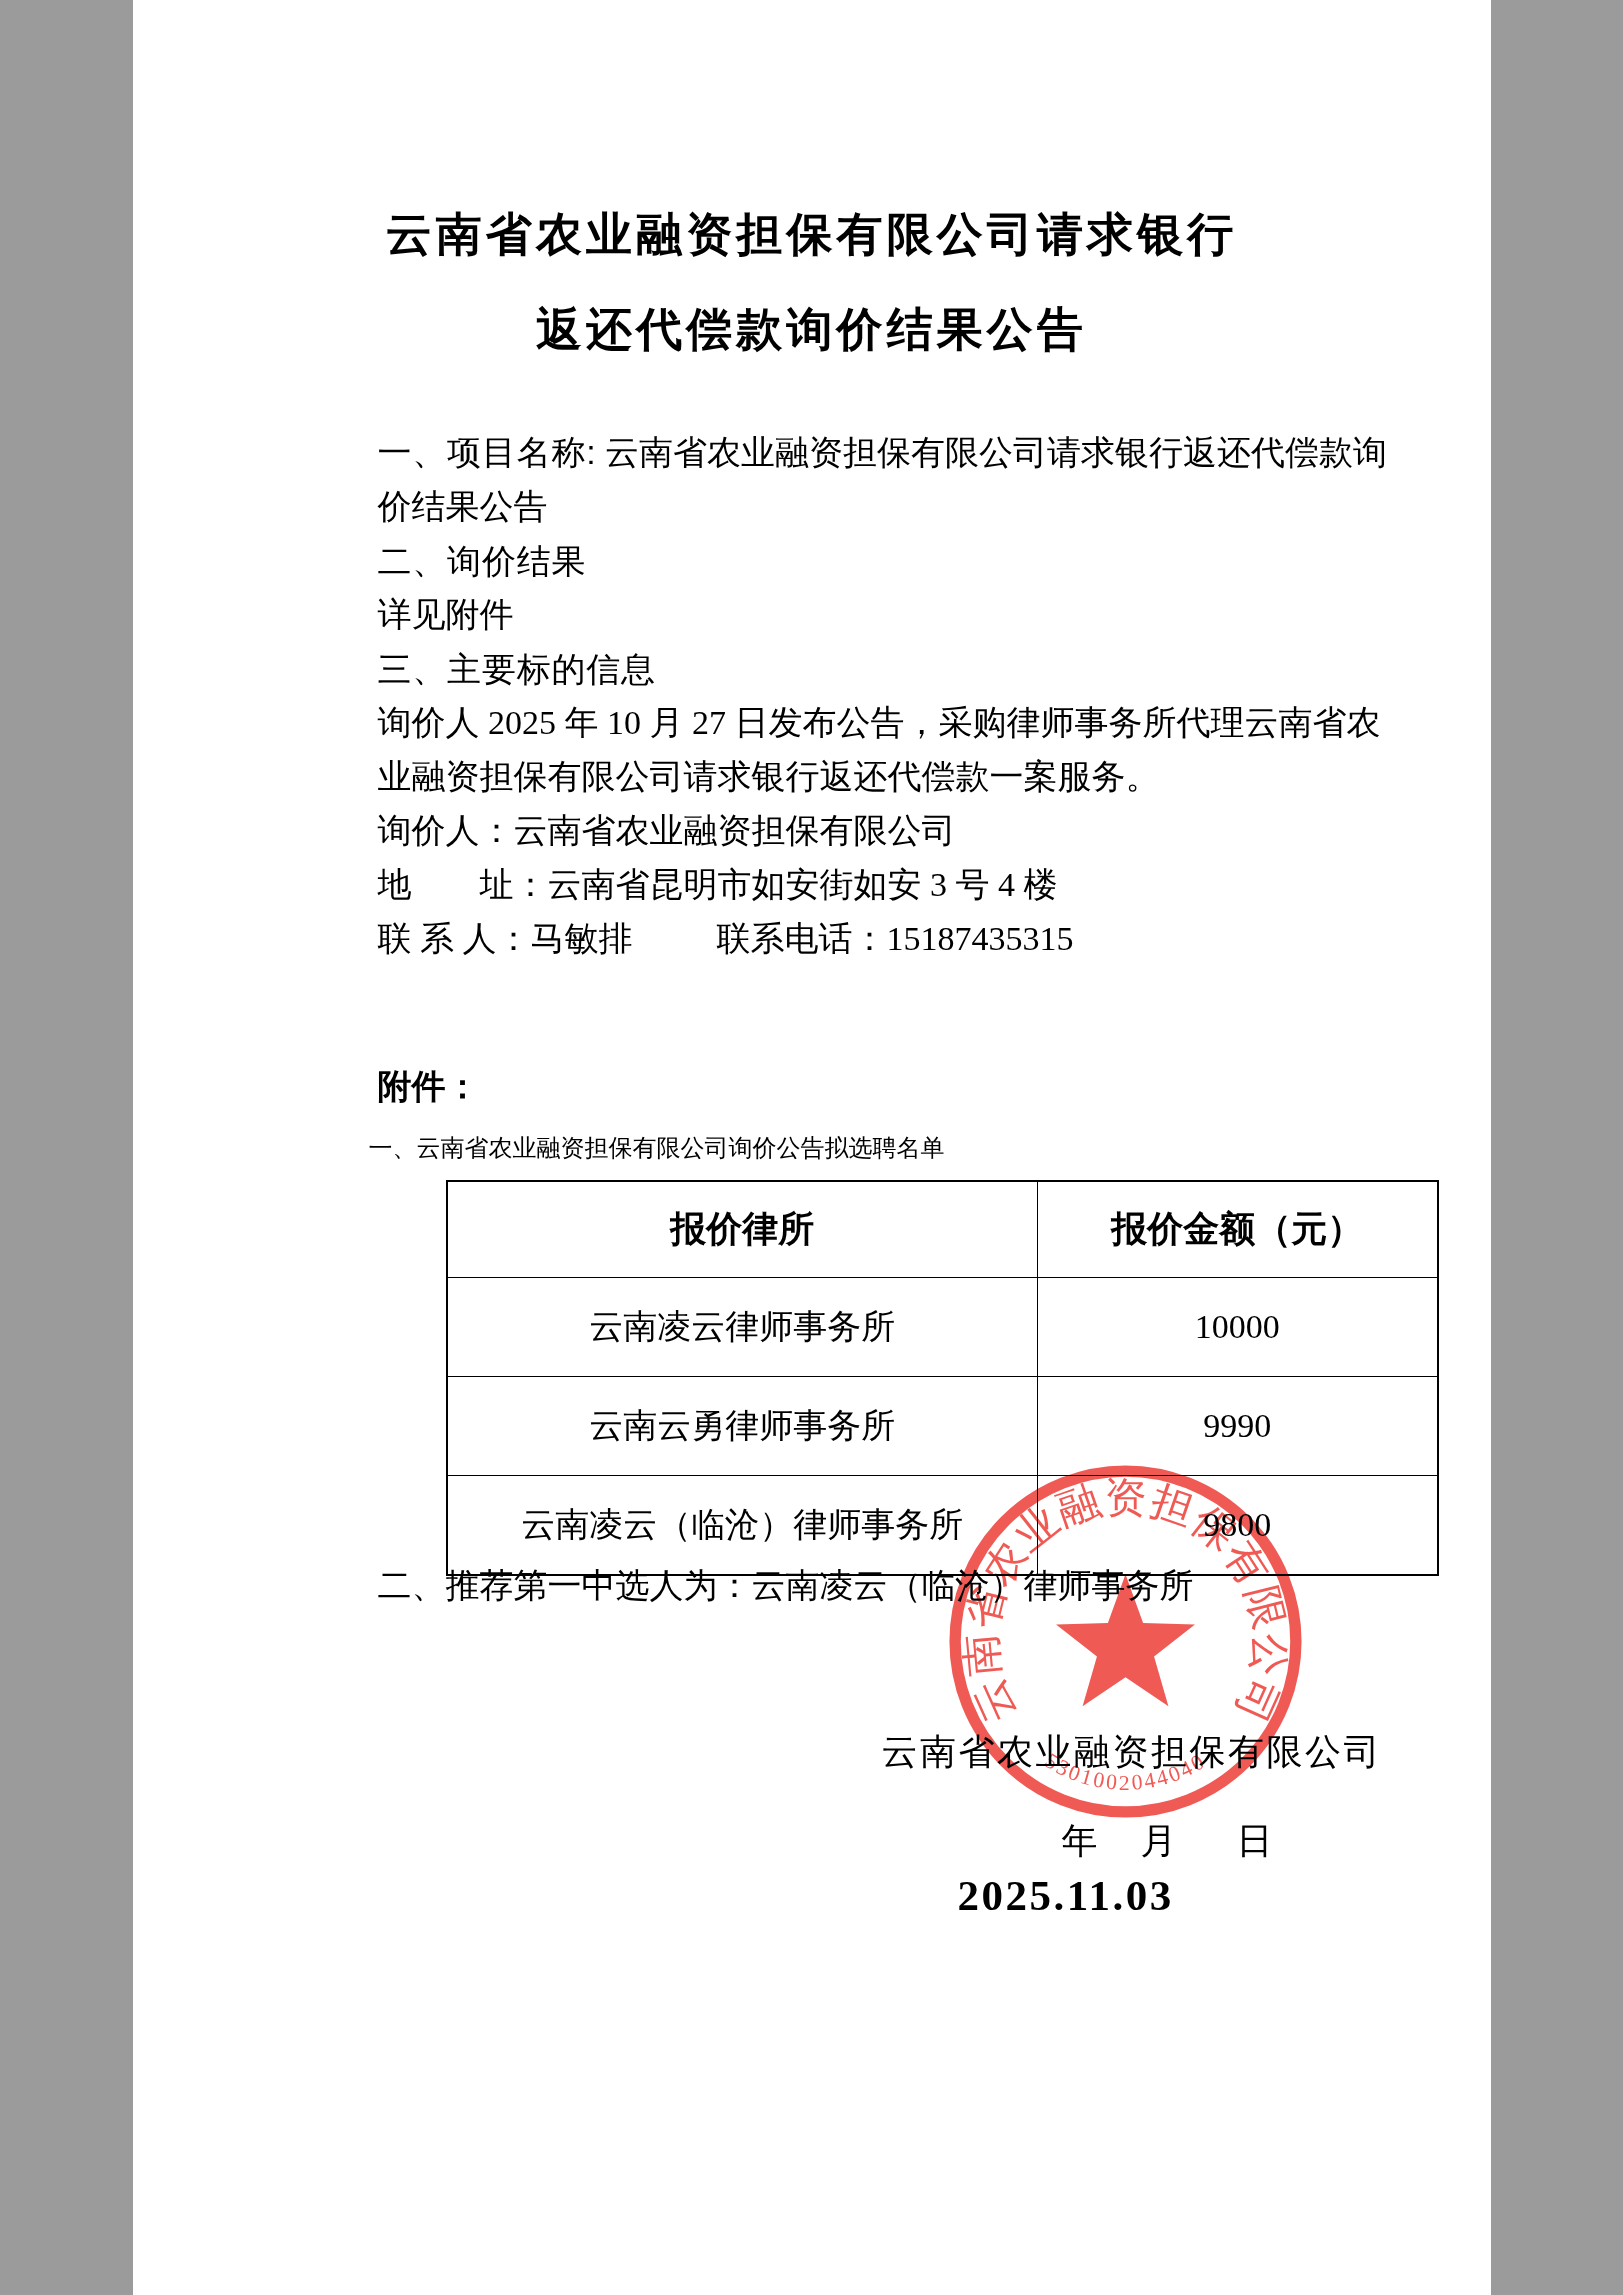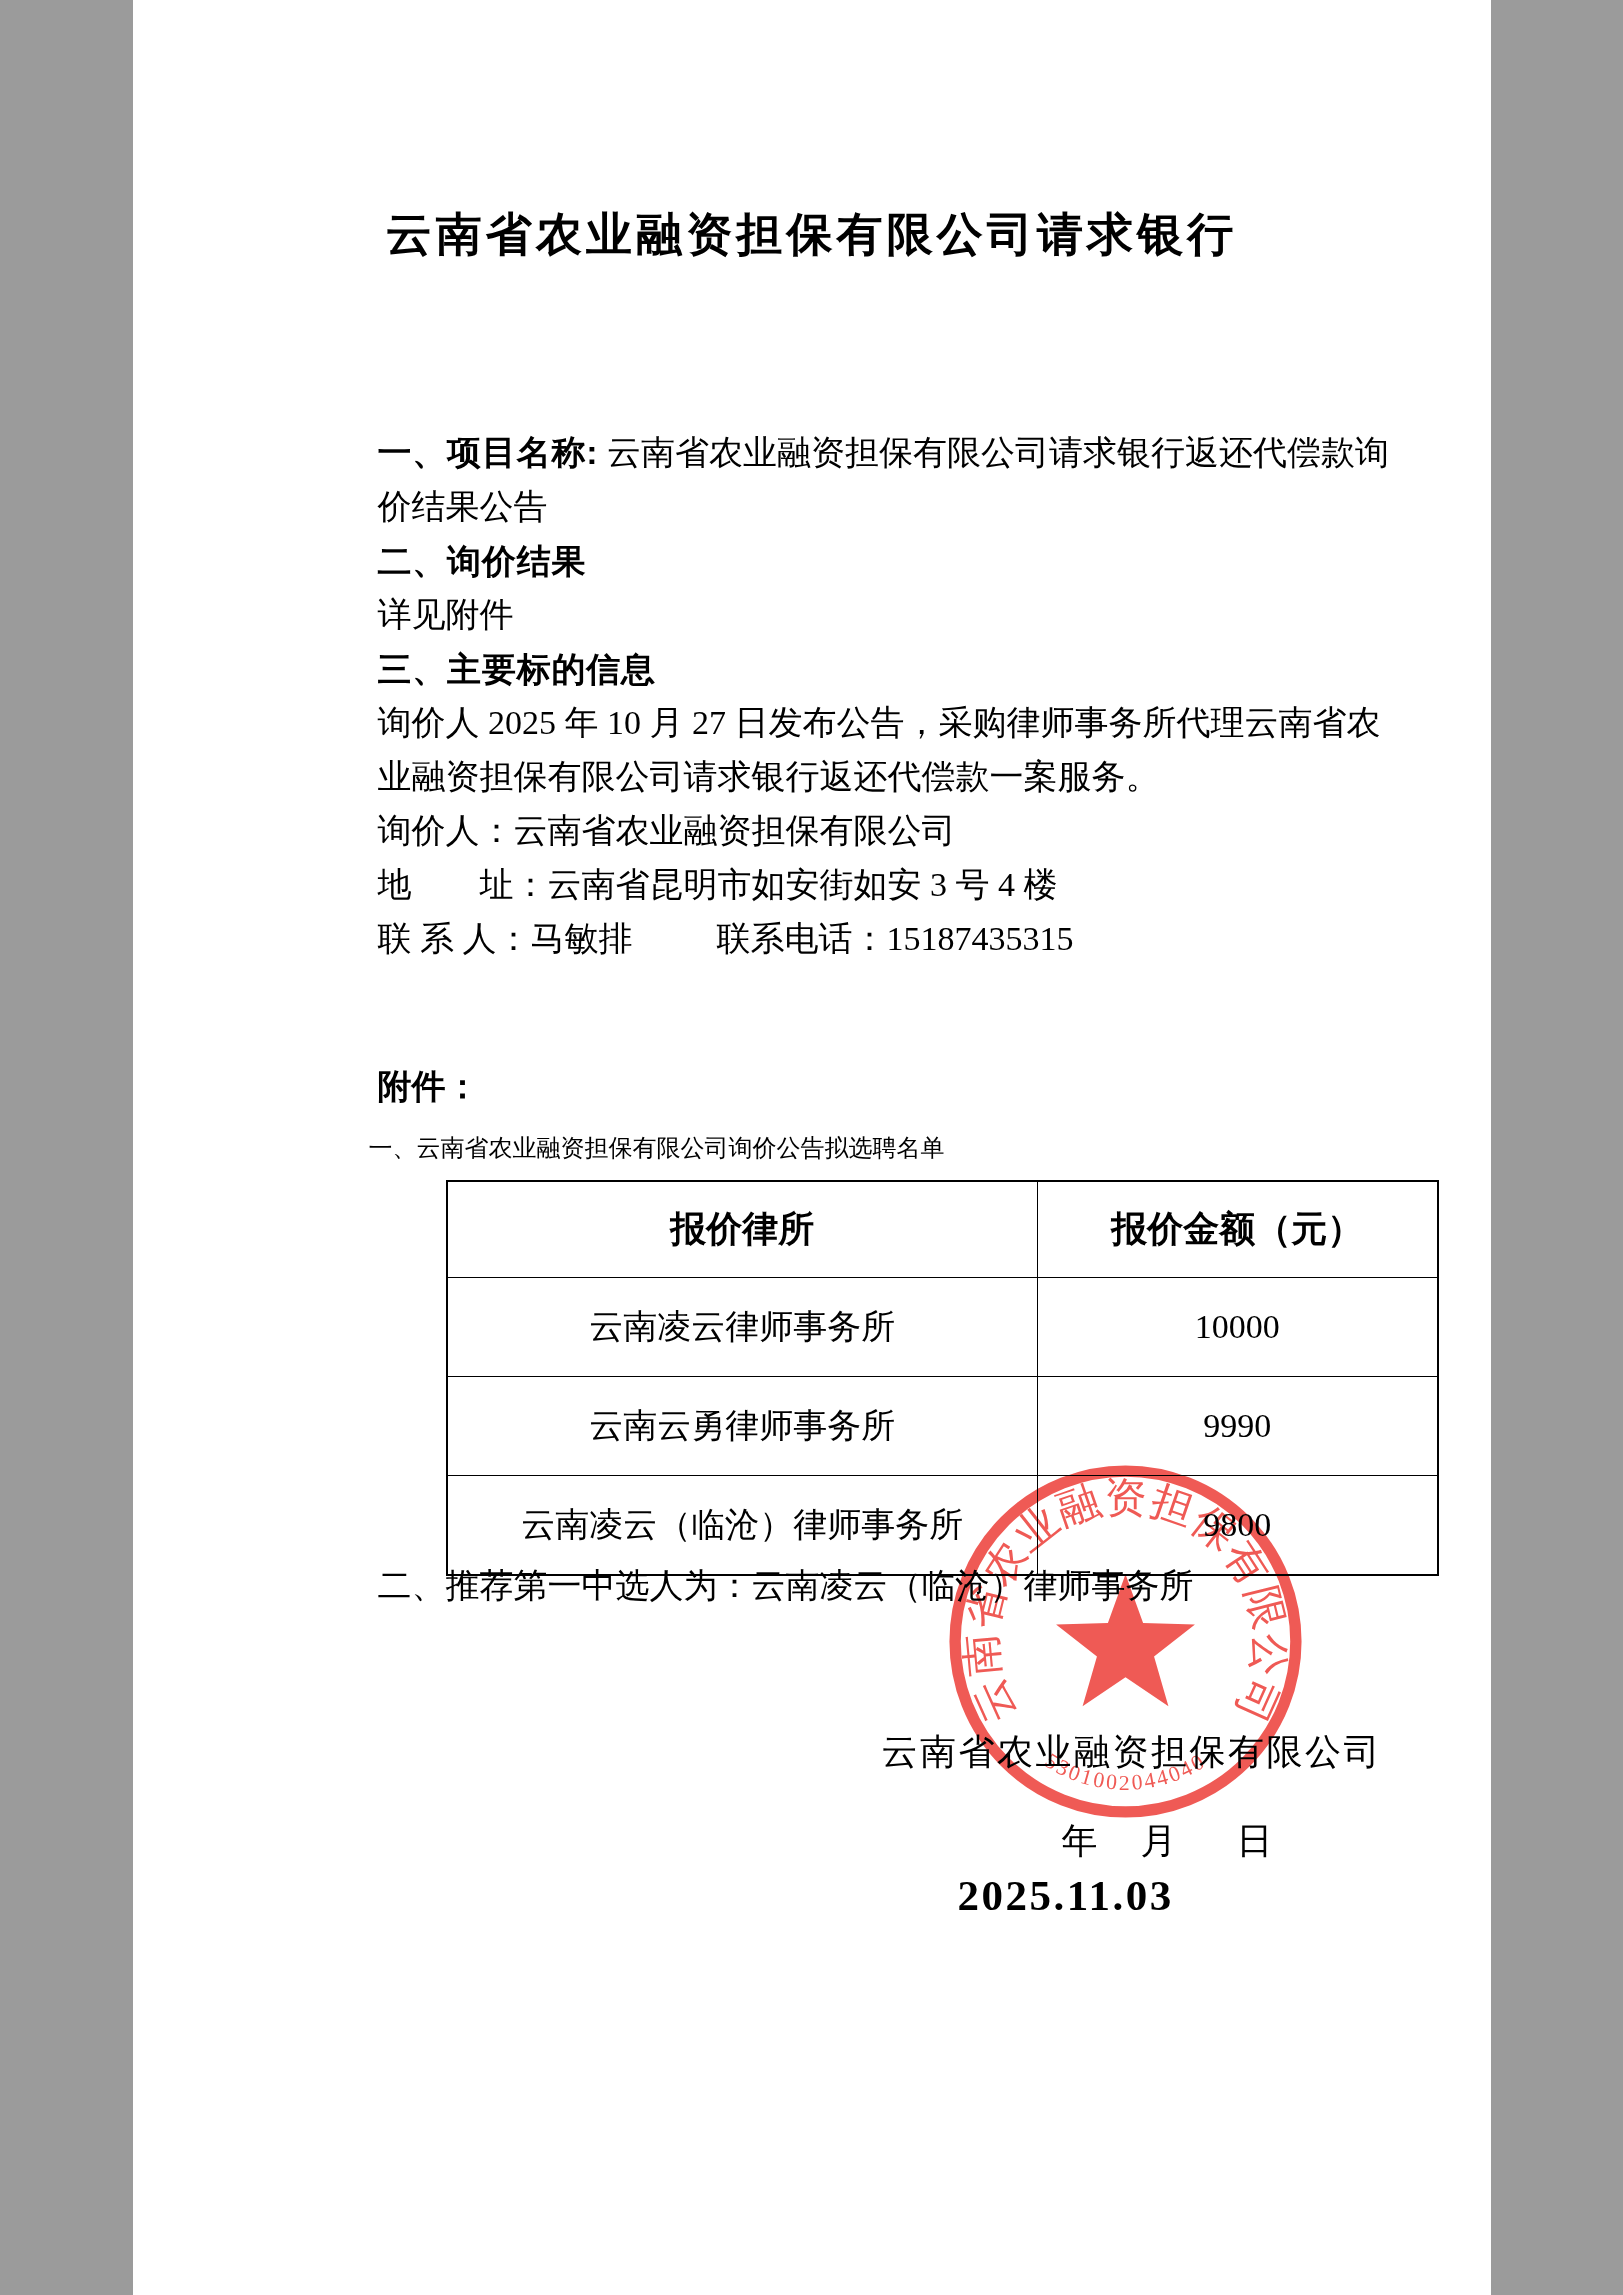--- a/index.html
+++ b/index.html
@@ -21,21 +21,21 @@
     letter-spacing:4.1px;
     line-height:95px;
     font-family:"Liberation Serif", serif;
   }
   
   .body-block{
     position:absolute;left:245px;top:425px;width:1145px;
     font-size:34px;line-height:54px;
   }
   .body-block p{margin:0;padding:0;white-space:pre;}
-  .h-bold{font-weight:bold;font-family:"Liberation Sans", sans-serif;letter-spacing:0.8px;}
+  .h-bold{font-weight:normal;font-family:"Liberation Sans", sans-serif;letter-spacing:0.8px;}
   .phone-span{margin-left:84px;}
   
   .attach-label{
     position:absolute;left:245px;top:1059px;
     font-size:34px;line-height:54px;font-weight:bold;
     font-family:Liberation Sans, sans-serif;
     text-align:center;
   }
   .attach-title{
     position:absolute;left:236px;top:1121px;
@@ -91,20 +91,21 @@
   .seal-fill{fill:#ee4842;}
   .seal-text{fill:#ee4842;font-family:"Liberation Serif", serif;}
 </style>
 </head>
 <body>
 
 <div class="page">
 
   <div class="doc-title">
     <div>云南省农业融资担保有限公司请求银行</div>
+    <div>返还代偿款询价结果公告</div>
   </div>
 
   <div class="body-block">
     <p><span class="h-bold">一、项目名称:</span><span> 云南省农业融资担保有限公司请求银行返还代偿款询</span></p>
     <p>价结果公告</p>
     <p class="h-bold">二、询价结果</p>
     <p>详见附件</p>
     <p class="h-bold">三、主要标的信息</p>
     <p>询价人 2025 年 10 月 27 日发布公告，采购律师事务所代理云南省农</p>
     <p>业融资担保有限公司请求银行返还代偿款一案服务。</p>

